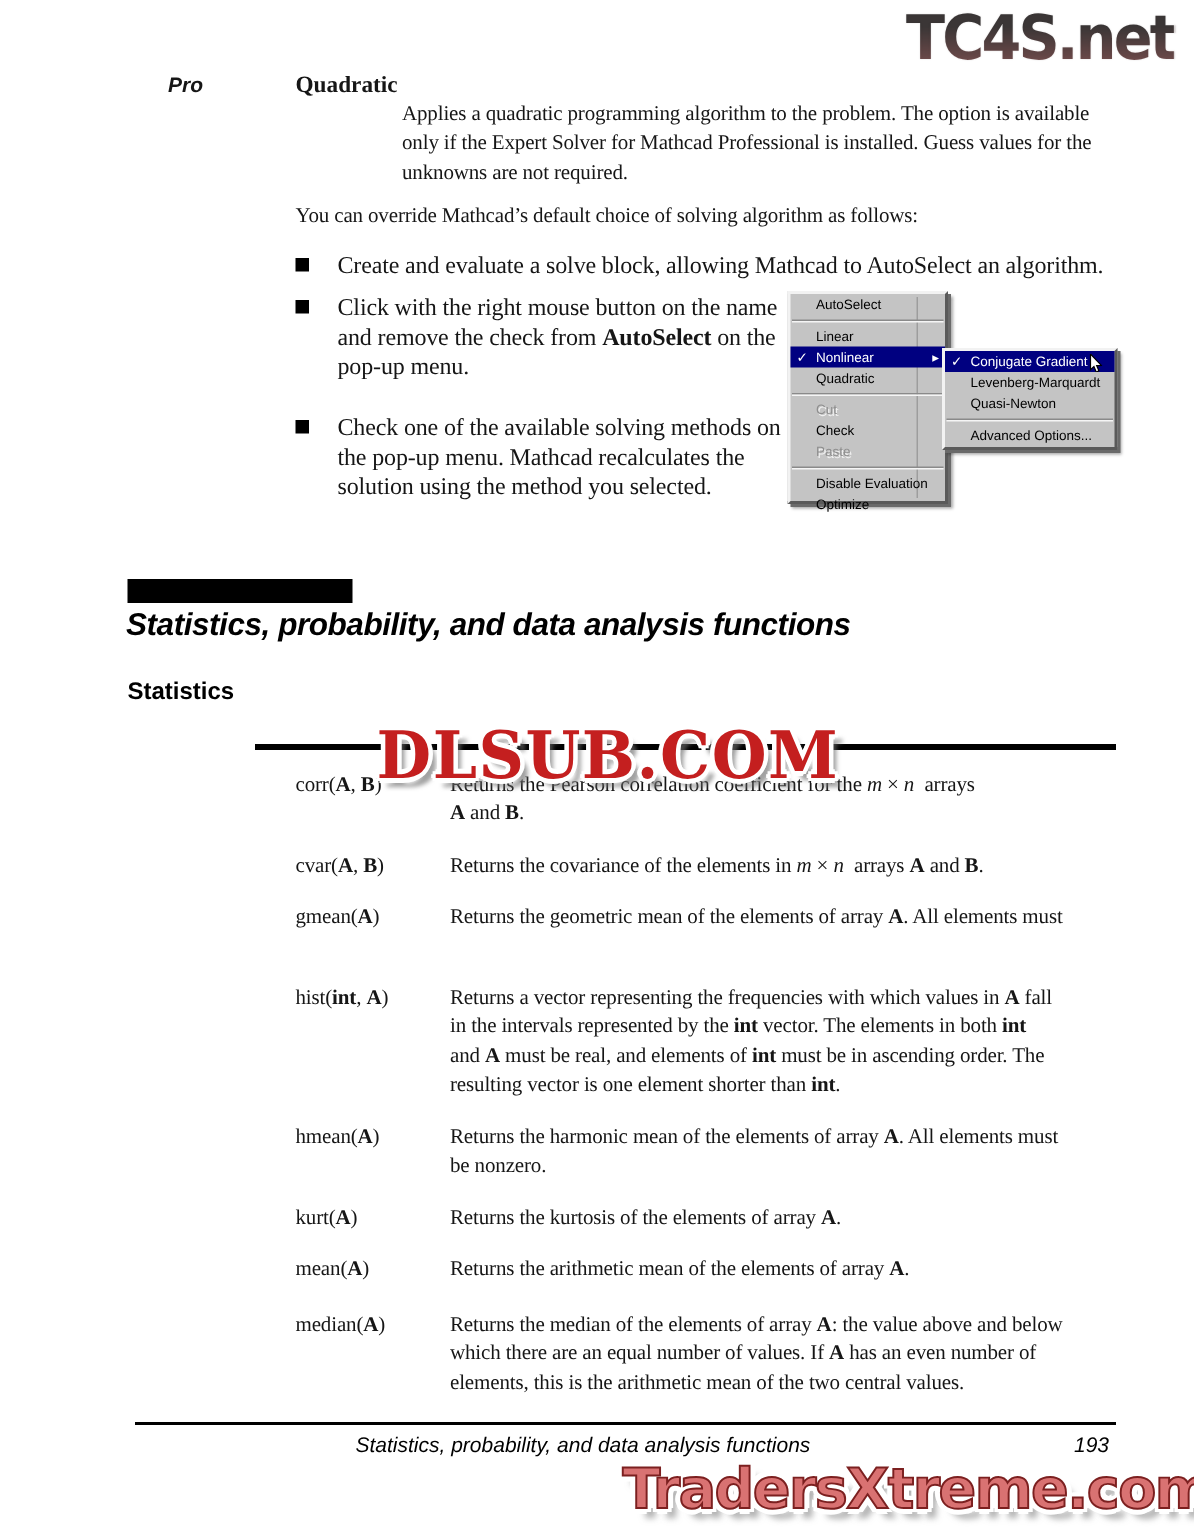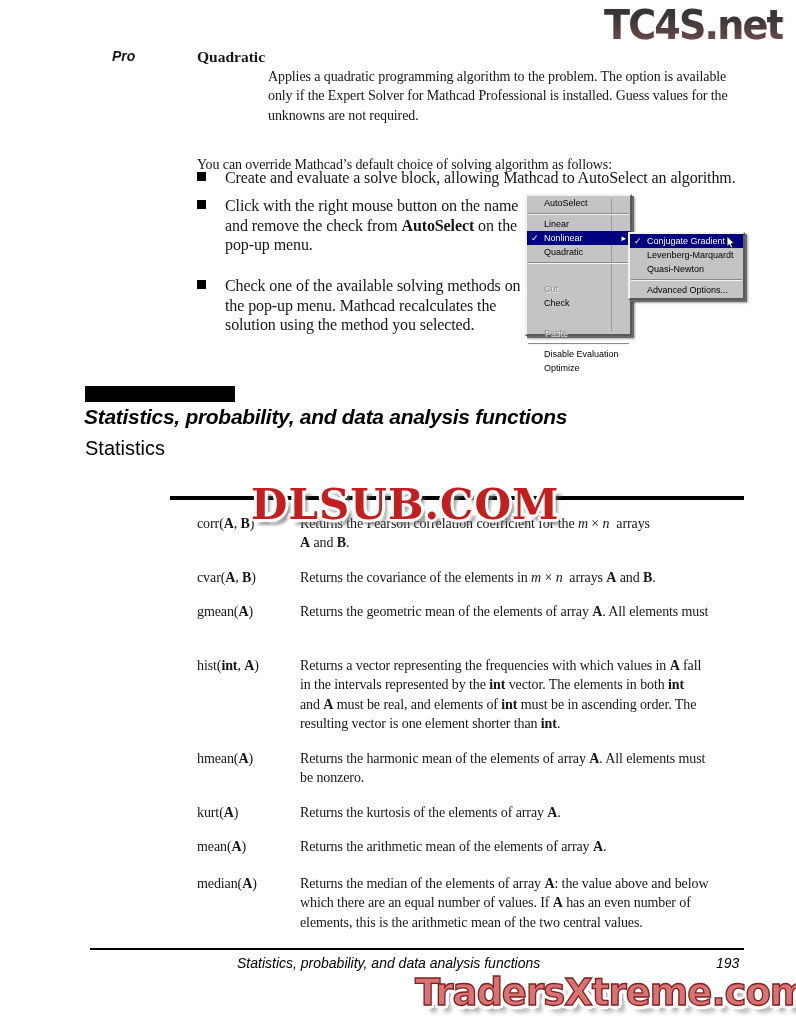--- a/index.html
+++ b/index.html
@@ -24,49 +24,49 @@
     font-weight:bold;font-size:37px;letter-spacing:-1px;color:#d97272;z-index:40;
     -webkit-text-stroke:1.3px #7c2020;white-space:nowrap;
     text-shadow:-3px -3px 0 #fff,3px -3px 0 #fff,-3px 3px 0 #fff,3px 3px 0 #fff,
       0 -3px 0 #fff,0 4px 0 #fff,-4px 0 0 #fff,4px 0 0 #fff,6px 7px 4px rgba(120,120,120,.6);}
 
   
   .pro{position:absolute;left:112px;top:48px;font-family:"Liberation Sans",sans-serif;
        font-weight:bold;font-style:italic;font-size:14px;}
   .qtitle{position:absolute;left:197px;top:48px;margin:0;font-size:15.5px;font-weight:bold;}
   .qbody{position:absolute;left:225px;top:67px;font-size:14px;line-height:19.3px;letter-spacing:-.1px;margin-left:43px;}
-  .intro{position:absolute;left:197px;top:135px;font-size:14px;line-height:19.3px;letter-spacing:-.1px;margin-top:20px;}
+  .intro{position:absolute;left:197px;top:135px;font-size:14px;line-height:19.3px;letter-spacing:-.1px;}
   .bullet-sq{position:absolute;width:9px;height:9px;background:#000;}
   .btext{position:absolute;font-size:16px;line-height:19.6px;letter-spacing:-.1px;}
 
   
   .menushot{position:absolute;left:0;top:0;filter:blur(.3px);}
   .menu{position:absolute;background:#c4c4c4;border:2px solid;
         border-color:#f2f2f2 #5a5a5a #5a5a5a #f2f2f2;
         font-family:"Liberation Sans",sans-serif;font-size:9px;color:#000;
         box-shadow:2px 2px 0 #6a6a6a,3px 3px 2px rgba(0,0,0,.35);}
   .main-menu{left:525px;top:194px;width:103px;height:138px;}
   .sub-menu{left:628px;top:232px;width:113px;height:64px;z-index:5;}
   .mi{position:relative;height:14px;line-height:14px;padding-left:17px;overflow:hidden;white-space:nowrap;}
   .mi.hl{background:#000080;color:#ffffff;}
-  .mi.disabled{color:#8e8e8e;text-shadow:1px 1px 0 #f0f0f0;margin-top:16px;}
+  .mi.disabled{color:#8e8e8e;text-shadow:1px 1px 0 #f0f0f0;}
   .mi.checked::before{content:"✓";position:absolute;left:4px;top:0;font-size:9px;}
   .mi.has-sub::after{content:"▸";position:absolute;right:4px;top:0;font-size:9px;}
   .msep{height:7px;margin:0 1px;position:relative;}
   .msep::before{content:"";position:absolute;left:0;right:0;top:3px;border-top:1px solid #8a8a8a;
         border-bottom:1px solid #f5f5f5;}
   .vline{position:absolute;top:2px;bottom:2px;left:84px;width:1px;background:#9d9d9d;}
   .cursor-icon{position:absolute;right:8px;top:2px;}
 
   
   .secbar{position:absolute;left:85px;top:386px;width:150px;height:16px;background:#000;}
   .sectitle{position:absolute;left:84px;top:405px;margin:0;font-family:"Liberation Sans",sans-serif;
     font-weight:bold;font-style:italic;font-size:21px;letter-spacing:-.3px;color:#000;}
-  .subhead{position:absolute;left:85px;top:437px;margin:0;font-family:"Liberation Sans",sans-serif;
-    font-weight:normal;font-size:20px;color:#000;}
+  .subhead{position:absolute;left:85px;top:453px;margin:0;font-family:"Liberation Sans",sans-serif;
+    font-weight:bold;font-size:16px;color:#000;}
   .tablerule{position:absolute;left:170px;top:496px;width:574px;height:4px;background:#000;}
   .fn-row{position:absolute;left:197px;font-size:14px;line-height:19.3px;letter-spacing:-.1px;}
   .fn-name{position:absolute;left:0;top:0;}
   .fn-desc{position:absolute;left:103px;top:0;}
 
   
   .footrule{position:absolute;left:90px;top:948px;width:654px;height:2px;background:#000;}
   .foot-text{position:absolute;left:237px;top:955px;font-family:"Liberation Sans",sans-serif;
     font-style:italic;font-size:14px;color:#000;}
   .foot-page{position:absolute;left:716px;top:955px;font-family:"Liberation Sans",sans-serif;

